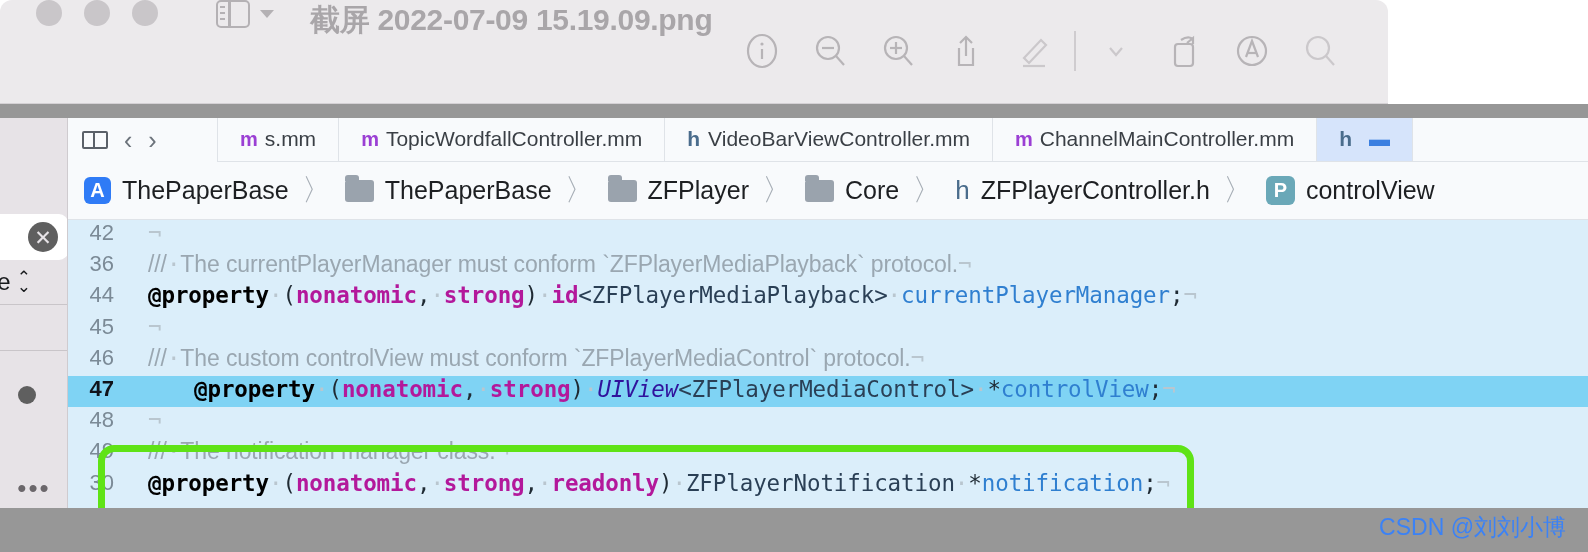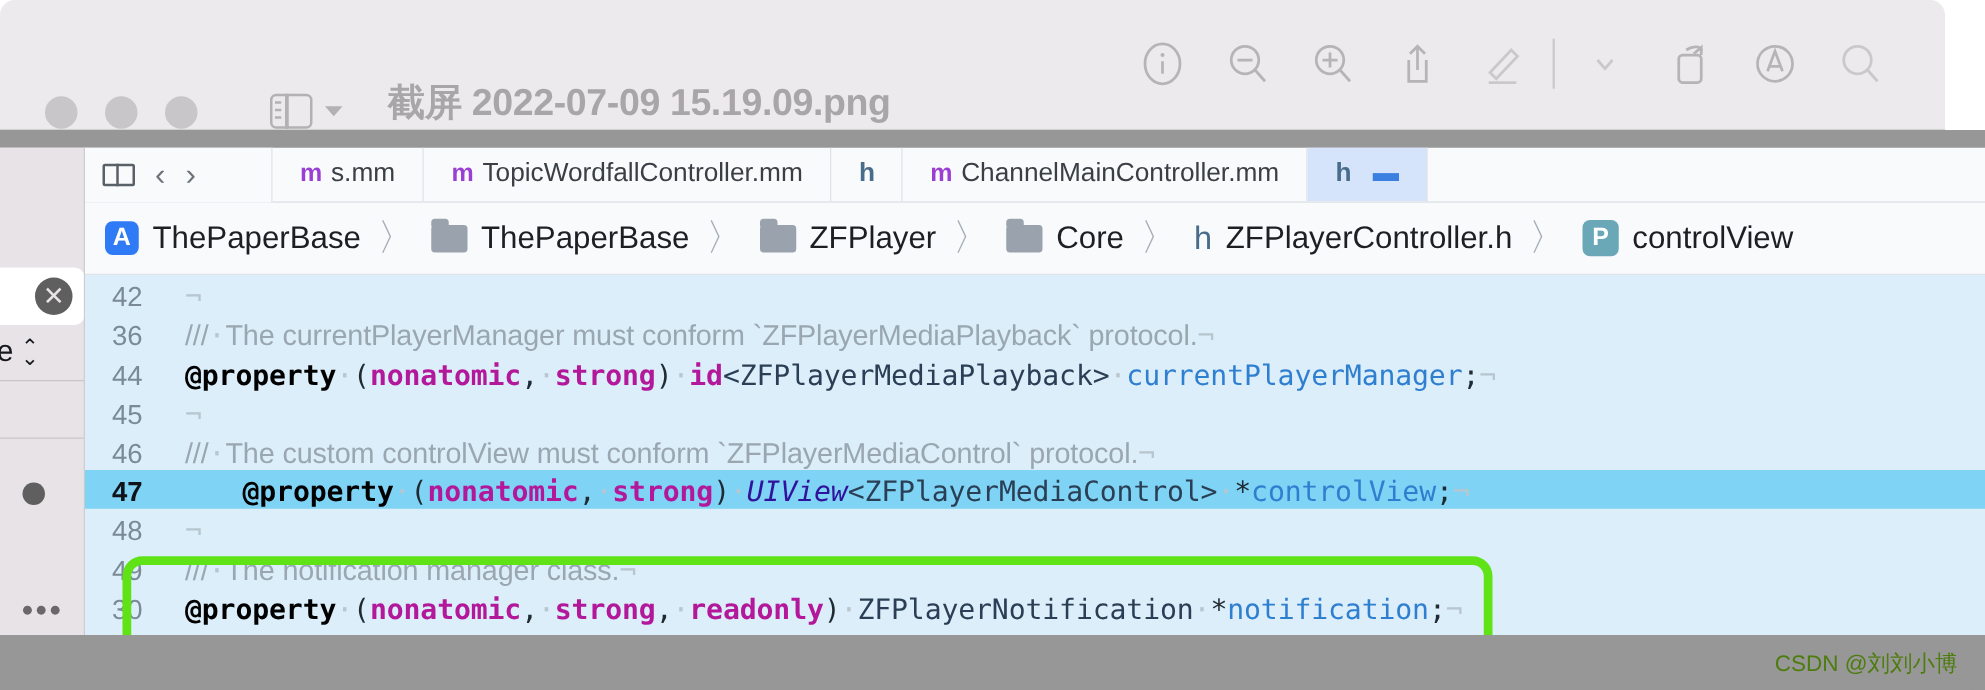--- a/index.html
+++ b/index.html
@@ -5,25 +5,25 @@
   * { box-sizing: border-box; margin: 0; padding: 0; }
   html, body { width: 1588px; height: 552px; overflow: hidden; }
   body {
     font-family: "Liberation Sans", sans-serif;
     background: #ffffff;
     position: relative;
   }
 
   
   .titlebar {
-    position: absolute; left: 0; top: 0; width: 1556px; height: 104px;
+    position: absolute; left: 0; top: 0; width: 1388px; height: 104px;
     background: #eceaec;
     border-top-left-radius: 12px; border-top-right-radius: 12px;
     border-bottom: 1px solid #d4d1d4;
-    display: flex; align-items: flex-end;
+    display: flex; align-items: flex-start;
   }
   .traffic { display: flex; gap: 22px; margin-left: 36px; }
   .light { width: 26px; height: 26px; border-radius: 50%; background: #c9c6c9; }
 
   .sidebar-toggle {
     display: flex; align-items: center; gap: 10px; margin-left: 58px;
   }
   .sb-icon { width: 34px; height: 28px; position: relative; }
   .sb-icon .outer {
     position: absolute; inset: 0; border: 2.6px solid #b4b1b4; border-radius: 5px;
@@ -120,21 +120,21 @@
     color: #fff; font-size: 20px; font-weight: bold;
   }
 
   
   .editor {
     position: absolute; left: 68px; top: 102px; right: 0; bottom: 0;
     background: #dbeefa;
     font-family: "DejaVu Sans Mono", monospace;
   }
   .code-line {
-    display: flex; align-items: flex-end; height: 31.2px; position: relative;
+    display: flex; align-items: flex-start; height: 31.2px; position: relative;
   }
   .code-line.hl { background: #7fd3f4; gap: 46px; }
   .gutter {
     width: 62px; flex: 0 0 62px; text-align: right; padding-right: 16px;
     font-size: 22px; color: #7b8a96; font-family: "Liberation Sans", sans-serif;
   }
   .code-line.hl .gutter { color: #10131a; font-weight: bold; }
   .codetext { font-size: 22.5px; white-space: pre; padding-left: 18px; letter-spacing: -0.1px; }
 
   .c-comment { color: #9aa7b1; font-family: "Liberation Sans", sans-serif; font-size: 23px; }
@@ -184,21 +184,21 @@
     font-family: "Liberation Sans", sans-serif;
   }
 
   
   .bottomband {
     position: absolute; left: 0; bottom: 0; width: 1588px; height: 44px;
     background: #979797;
   }
   .watermark {
     position: absolute; right: 22px; bottom: 9px;
-    font-size: 18px; color: #4d7c0f;
+    font-size: 23px; color: #3b82f6;
     font-family: "Liberation Sans", sans-serif;
   }
   .corner-round {
     position: absolute; right: 0; bottom: 0; width: 44px; height: 44px;
     background: #979797; border-bottom-right-radius: 14px;
   }
 </style>
 </head>
 <body>
 
@@ -295,20 +295,21 @@
     <div class="tab" style="margin-left:150px">
       <span class="tab-icon-m">m</span>
       <span>s.mm</span>
     </div>
     <div class="tab">
       <span class="tab-icon-m">m</span>
       <span>TopicWordfallController.mm</span>
     </div>
     <div class="tab">
       <span class="tab-icon-h">h</span>
+      <span>VideoBarViewController.mm</span>
     </div>
     <div class="tab">
       <span class="tab-icon-m">m</span>
       <span>ChannelMainController.mm</span>
     </div>
     <div class="tab selected">
       <span class="tab-icon-h">h</span>
       <span class="tab-icon-blue"></span>
       <span class="tab-icon-blue">▬</span>
     </div>

